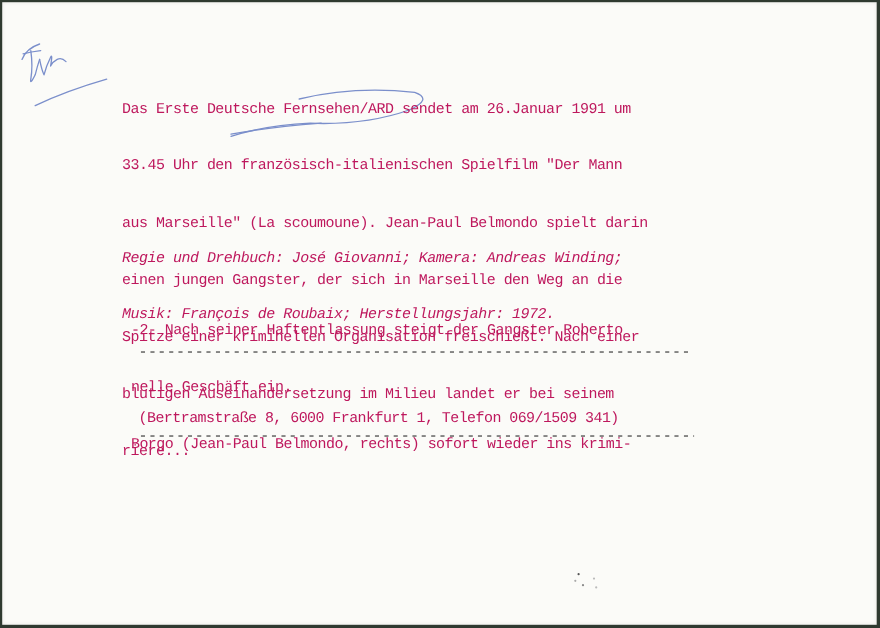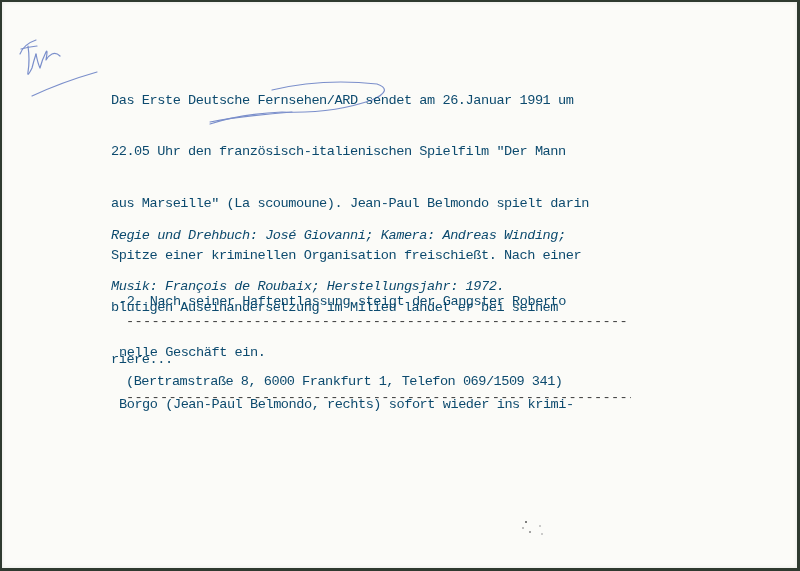--- a/index.html
+++ b/index.html
@@ -11,21 +11,21 @@
     .page {
       position: absolute; left: 2px; top: 2px; width: 795px; height: 566px;
       background: #fbfbf8;
       box-shadow: inset 0 0 4px rgba(0,0,0,0.08);
     }
     .typed {
       position: absolute;
       font-family: "Liberation Mono", "DejaVu Sans Mono", monospace;
       font-size: 13.6px;
       line-height: 17.3px;
-      color: #0c4a6e;
+      color: #be185d;
       white-space: pre;
       letter-spacing: -0.45px;
     }
     .typed div { height: 17.3px; }
     #para1 { left: 109px; top: 55px; }
     #credits { left: 109px; top: 190px; font-style: italic; }
     #caption { left: 117px; top: 256px; }
     .dash {
       position: absolute;
       font-family: "Liberation Mono", "DejaVu Sans Mono", monospace;
@@ -62,22 +62,23 @@
 
       <path d="M30 94 Q60 80 95 70"></path>
 
       <path d="M270 88 Q320 76 375 82 Q392 88 370 98 Q330 112 280 110 Q238 112 208 122"></path>
       <path d="M208 120 Q240 114 290 110"></path>
     </g>
   </svg>
 
   <div class="typed" id="para1">
     <div>Das Erste Deutsche Fernsehen/ARD sendet am 26.Januar 1991 um</div>
-    <div>22.05 Uhr den französisch-italienischen Spielfilm "Der Mann</div>
+    <div>33.45 Uhr den französisch-italienischen Spielfilm "Der Mann</div>
     <div>aus Marseille" (La scoumoune). Jean-Paul Belmondo spielt darin</div>
+    <div>einen jungen Gangster, der sich in Marseille den Weg an die</div>
     <div>Spitze einer kriminellen Organisation freischießt. Nach einer</div>
     <div>blutigen Auseinandersetzung im Milieu landet er bei seinem</div>
     <div>riere...</div>
   </div>
 
   <div class="typed" id="credits">
     <div>Regie und Drehbuch: José Giovanni; Kamera: Andreas Winding;</div>
     <div>Musik: François de Roubaix; Herstellungsjahr: 1972.</div>
   </div>
 

